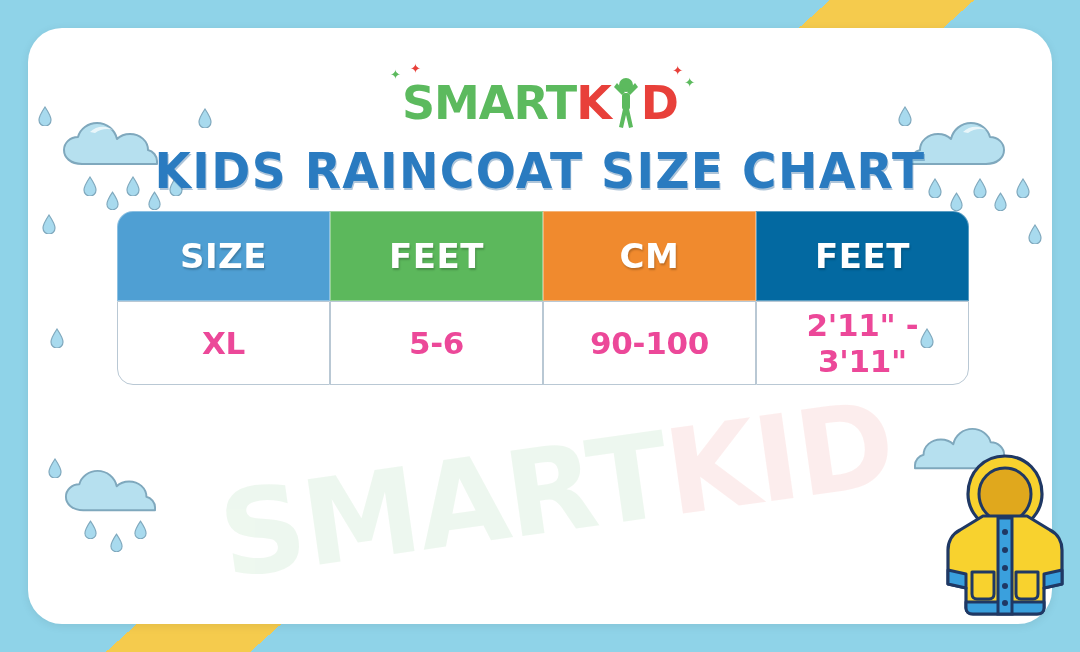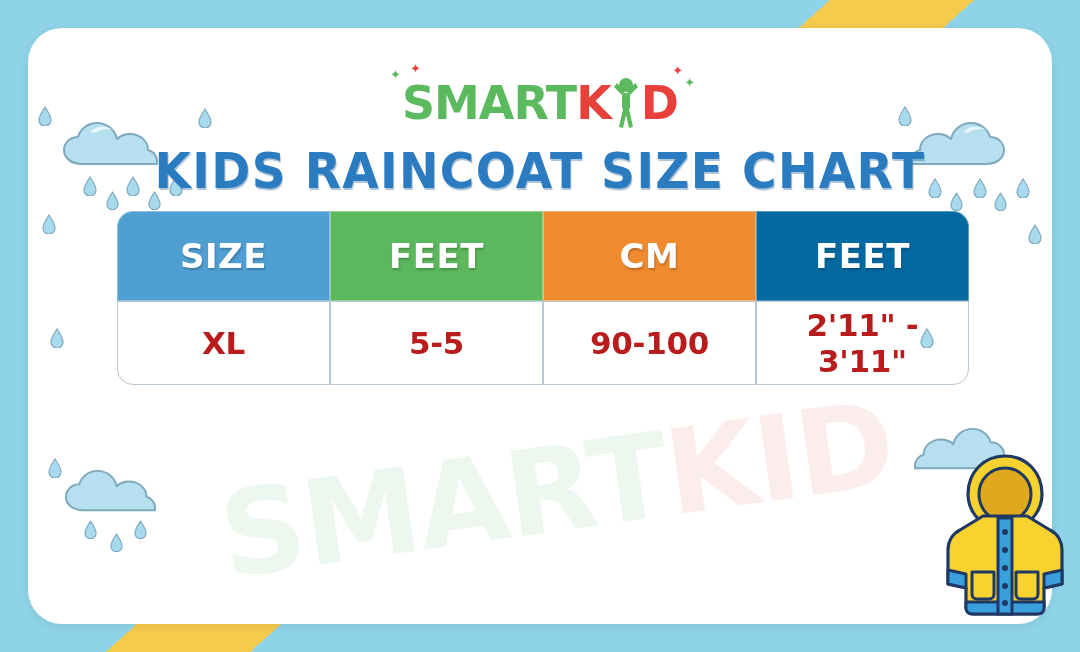--- a/index.html
+++ b/index.html
@@ -149,21 +149,21 @@
   }
   #size-table thead th:first-child { border-top-left-radius: 16px; }
   #size-table thead th:last-child  { border-top-right-radius: 16px; }
 
   #size-table tbody td {
     height: 80px;
     background: transparent;
     font-family: "DejaVu Sans", sans-serif;
     font-weight: 900;
     font-size: 31px;
-    color: #b91c1c;
+    color: #ec4899;
     letter-spacing: -0.3px;
     margin-left: 41px;
   }
   #size-table tbody tr:last-child td:first-child { border-bottom-left-radius: 16px; }
   #size-table tbody tr:last-child td:last-child  { border-bottom-right-radius: 16px; }
 
   .col-size  { background: #4f9fd3; }
   .col-years { background: #5cb85c; }
   .col-cm    { background: #f08a2e; margin-top: 44px; }
   .col-feet  { background: #0369a1; }
@@ -358,21 +358,21 @@
         <tr>
           <th class="col-size">SIZE</th>
           <th class="col-years">FEET</th>
           <th class="col-cm">CM</th>
           <th class="col-feet">FEET</th>
         </tr>
       </thead>
       <tbody>
         <tr>
           <td>XL</td>
-          <td>5-5</td>
+          <td>5-6</td>
           <td>90-100</td>
           <td>2'11" - 3'11"</td>
         </tr>
       </tbody>
     </table>
 
   </div>
 
   <div id="raincoat">
     <svg viewBox="0 0 138 178">

